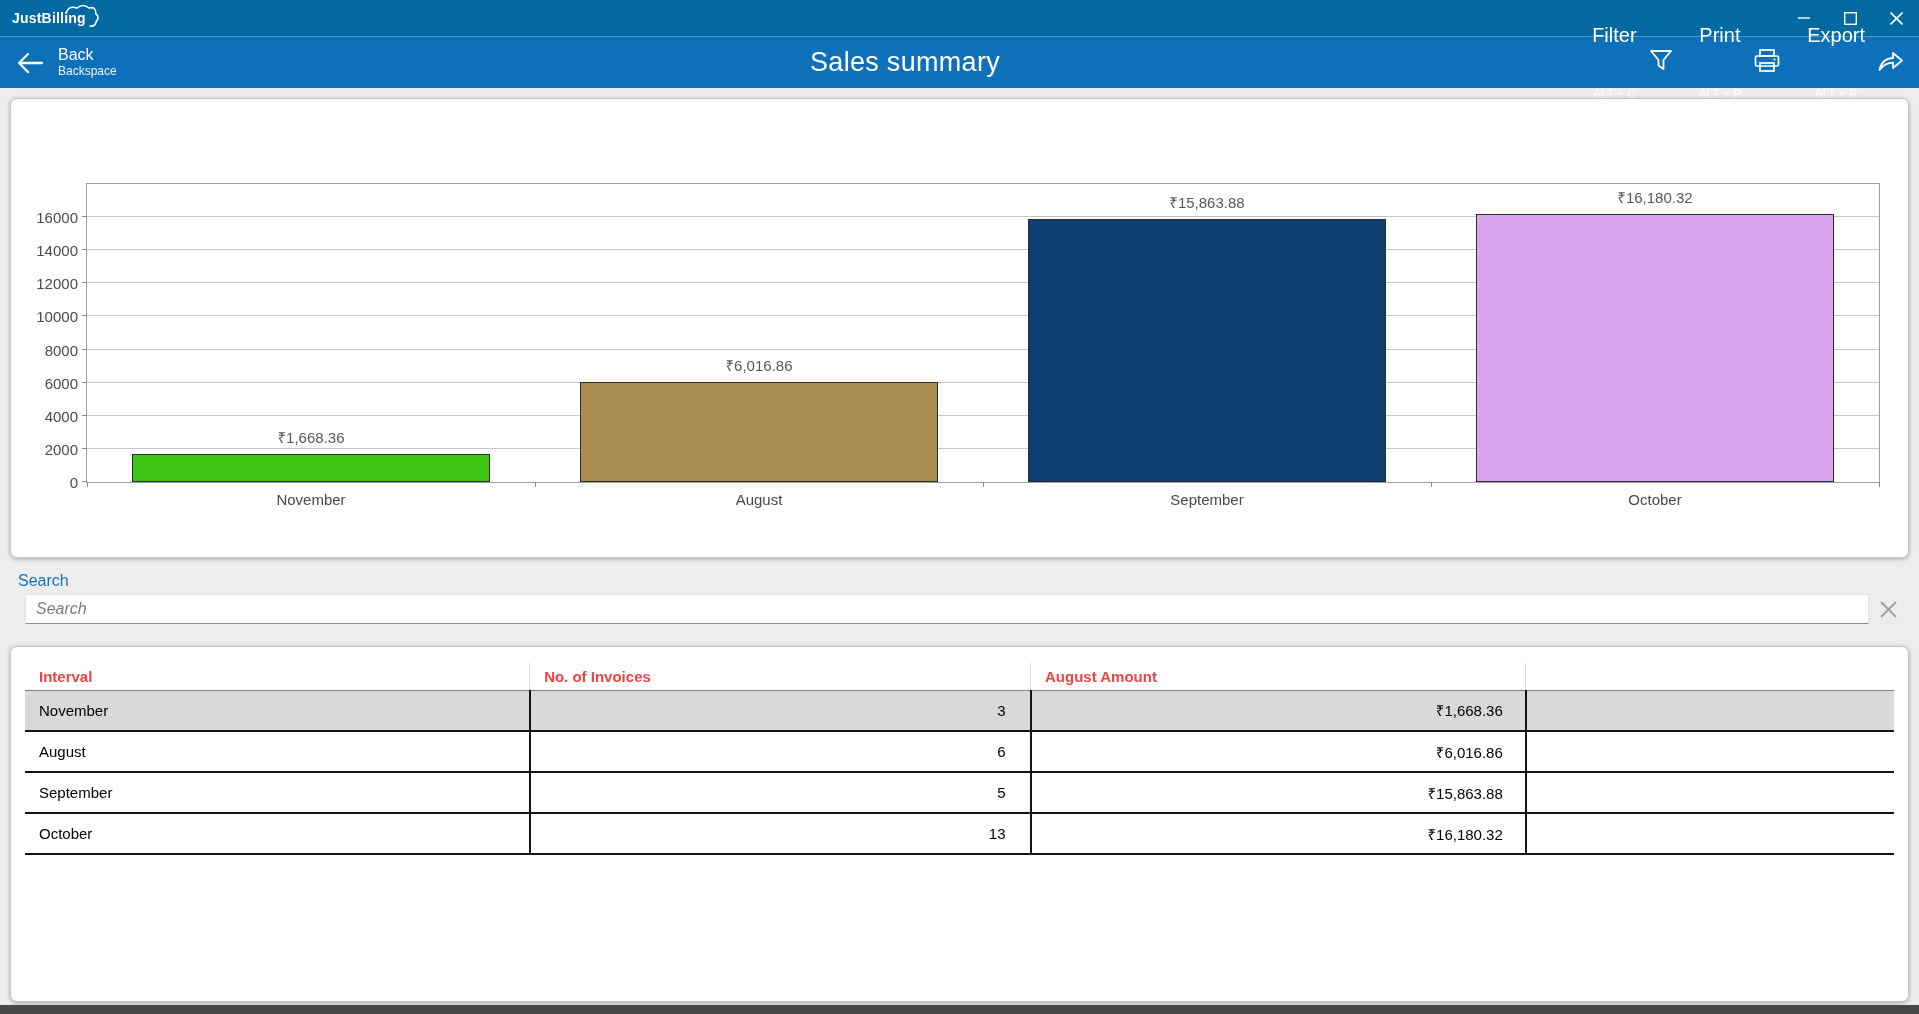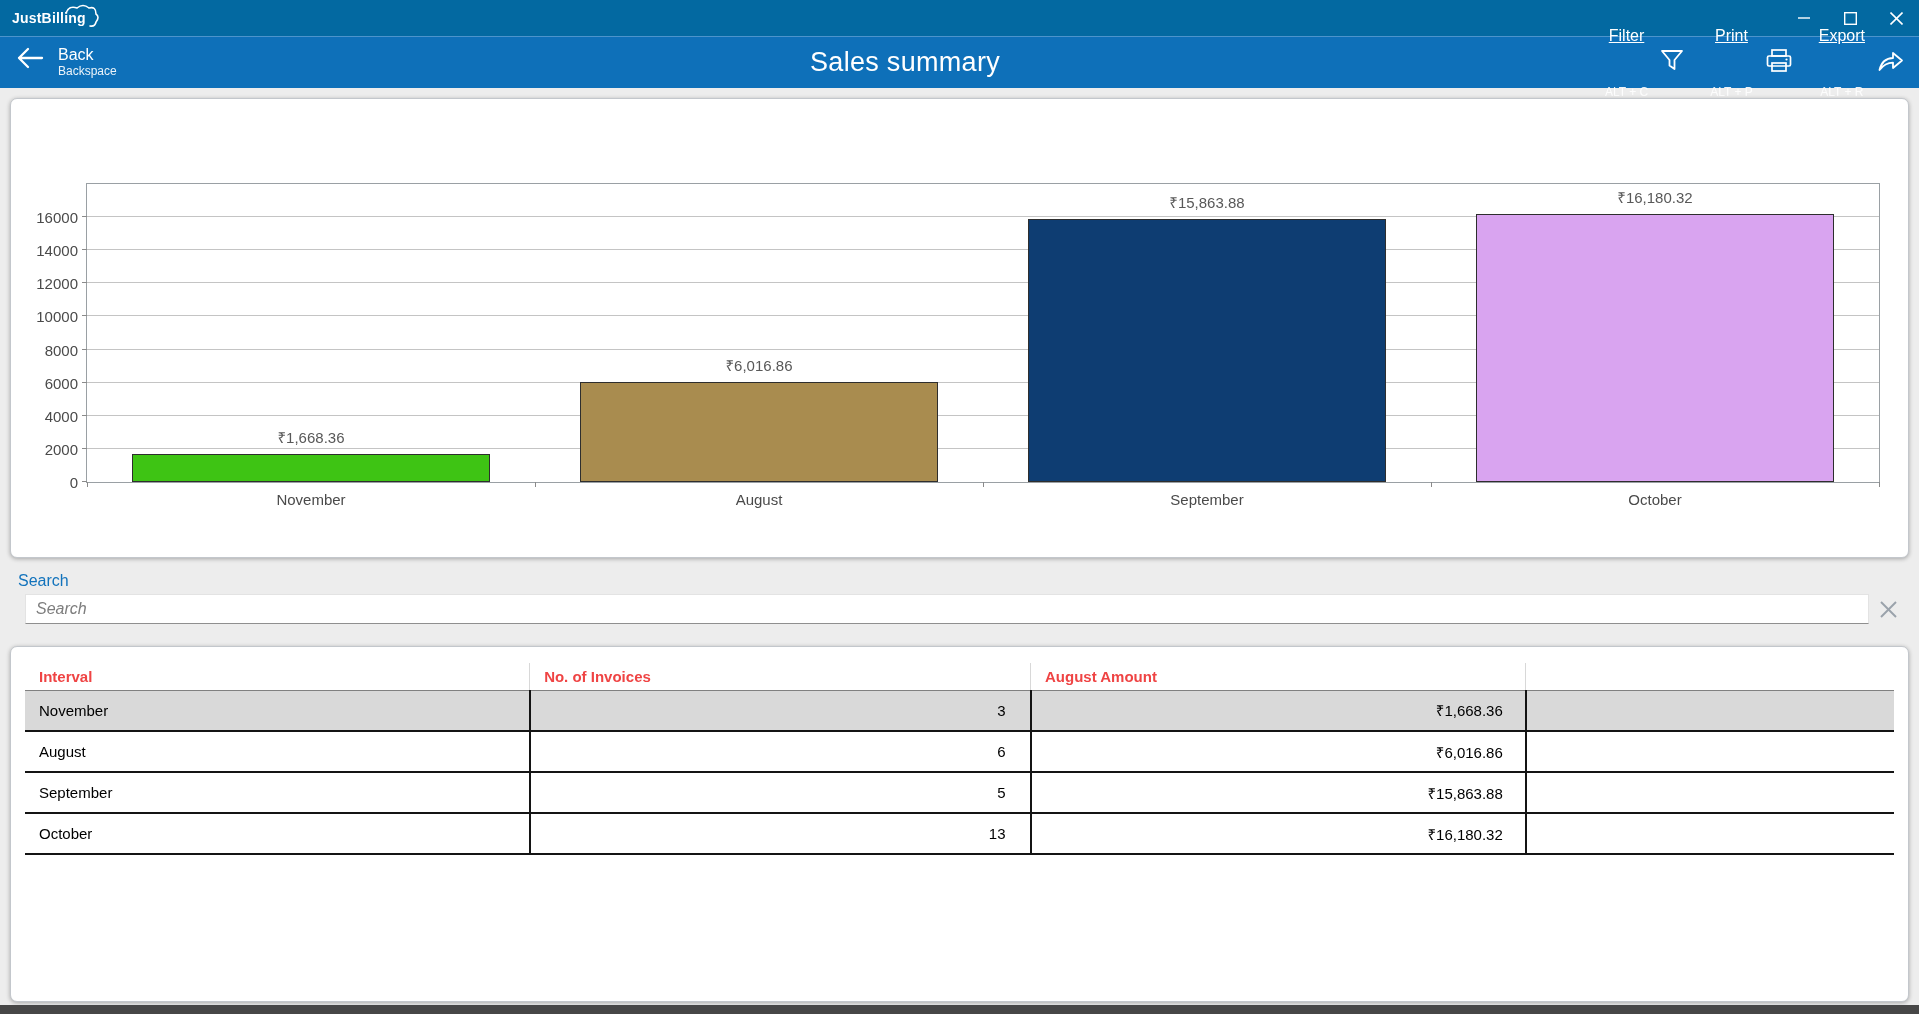--- a/index.html
+++ b/index.html
@@ -9,30 +9,30 @@
   
   .titlebar { height:36px; background:#0369a1; display:flex; align-items:center; justify-content:space-between; }
   .logo { position:relative; margin-left:12px; color:#fff; font-weight:bold; font-size:14px; letter-spacing:.2px; padding-right:14px; }
   .logo svg { position:absolute; right:-4px; top:-7px; }
   .win-controls { display:flex; height:36px; }
   .win-btn { width:46px; height:36px; display:flex; align-items:center; justify-content:center; cursor:default; }
   .win-btn svg { display:block; }
 
   
   .cmdbar { height:52px; background:#0e70b9; border-top:1px solid #4c94cc; position:relative; display:flex; align-items:center; color:#fff; }
-  .back-group { display:flex; margin-left:16px; cursor:pointer; }
+  .back-group { display:flex; align-items:center; margin-left:16px; cursor:pointer; }
   .back-arrow { margin-right:14px; display:flex; }
   .back-labels { display:flex; flex-direction:column; line-height:1.15; }
   .back-main { font-size:16px; }
   .back-sub { font-size:12px; opacity:.92; }
   .page-title { position:absolute; left:905px; transform:translateX(-50%); font-size:27px; font-weight:300; letter-spacing:.3px; }
   .actions { position:absolute; right:14px; display:flex; align-items:center; gap:26px; }
   .action { display:flex; align-items:center; gap:12px; cursor:pointer; }
   .action-text { display:flex; flex-direction:column; align-items:center; line-height:1.2; }
-  .action-label { font-size:16px;text-decoration:underline; }
+  .action-label { font-size:20px; }
   .action-shortcut { font-size:12px; opacity:.92;margin-top:40px; }
 
   
   .panel { background:#fff; border:1px solid #c3c7cc; border-radius:7px; box-shadow:0 1px 4px rgba(0,0,0,.3); }
   .chart-panel { position:relative; margin:10px 10px 0 10px; height:460px; }
 
   
   .plot { position:absolute; left:75px; right:28px; top:84px; bottom:74px; border:1px solid #9aa0a4; }
   .gridline { position:absolute; left:0; right:0; height:1px; background:#c4c4c4; }
   .y-label { position:absolute; right:calc(100% + 9px); transform:translateY(50%); font-size:15px; color:#4a4a4a; white-space:nowrap; }

